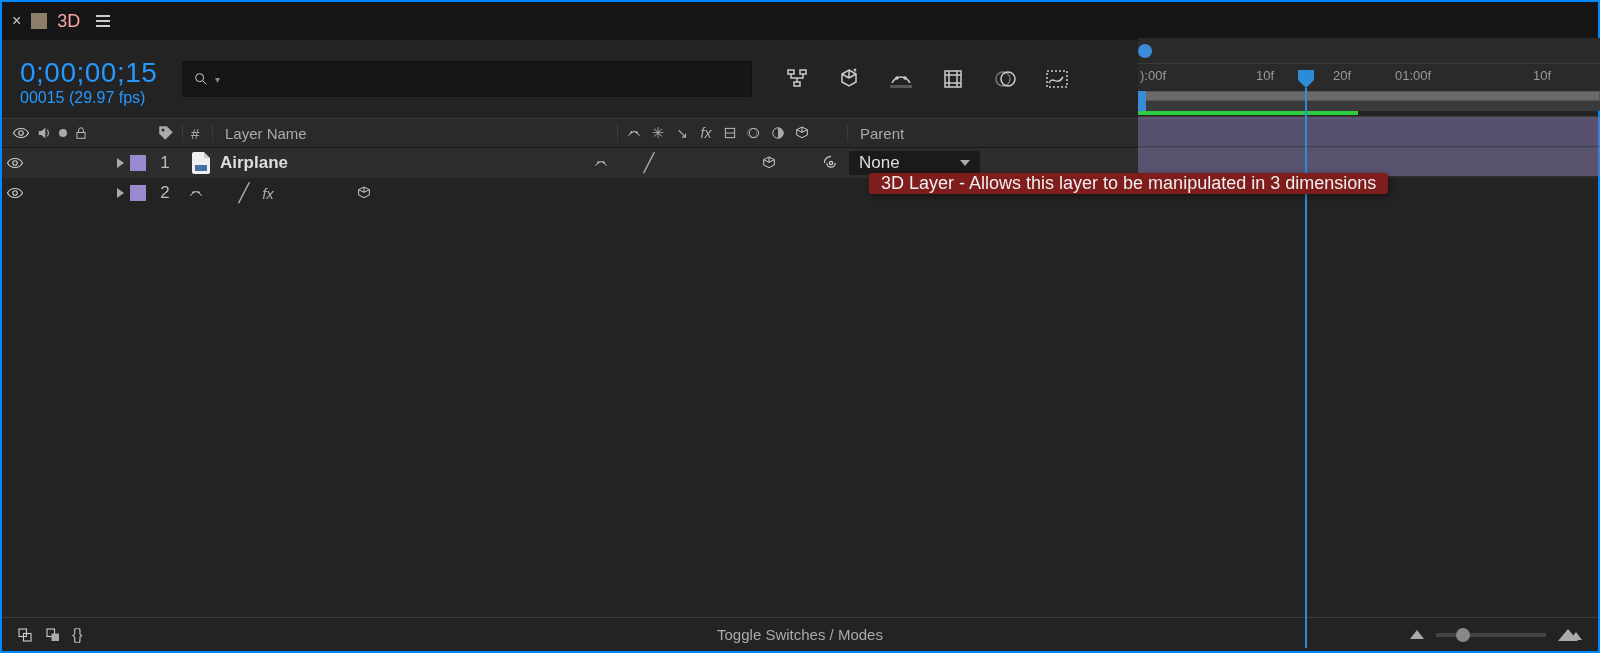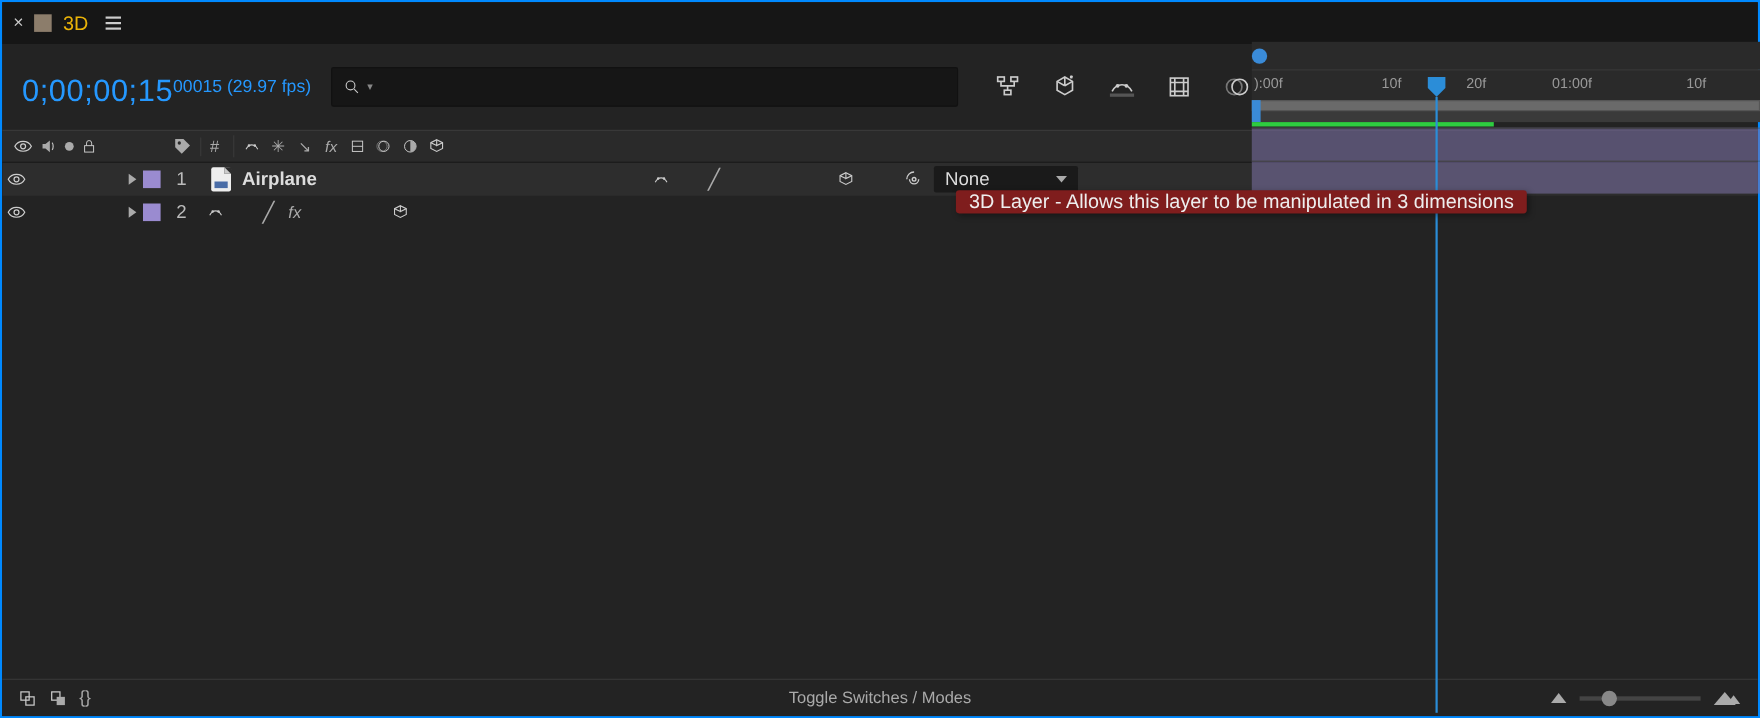--- a/index.html
+++ b/index.html
@@ -2,26 +2,26 @@
 <html><head>
 <meta charset="utf-8">
 <style>
   * { margin:0; padding:0; box-sizing:border-box; font-family: -apple-system, 'Segoe UI', Arial, sans-serif; }
   body { background:#1e1e1e; color:#ccc; width:1600px; height:653px; overflow:hidden; border:2px solid #0089ff; }
   .panel { display:flex; flex-direction:column; height:100%; background:#232323; }
   
   .tabbar { display:flex; align-items:center; height:38px; background:#161616; padding:0 10px; gap:10px; }
   .tabbar .close-x { color:#ccc; font-size:16px; }
   .tabbar .swatch { width:16px; height:16px; background:#8c7d6b; }
-  .tabbar .tabname { color:#eab308; font-size:18px; }
+  .tabbar .tabname { color:#fca5a5; font-size:18px; }
   .tabbar .hamb { display:flex; flex-direction:column; gap:3px; margin-left:6px;}
   .tabbar .hamb span { width:14px; height:2px; background:#ccc; display:block; }
   
   .header { display:flex; align-items:center; height:78px; }
-  .header-left { display:flex; flex-direction:row; padding:8px 18px 0 18px; min-width:180px;}
+  .header-left { display:flex; flex-direction:column; padding:8px 18px 0 18px; min-width:180px;}
   .tc { color:#2598ff; font-size:28px; font-weight:500; letter-spacing:0.5px; line-height:1;}
   .fps { color:#2598ff; font-size:16px; margin-top:2px;}
   .searchbox { flex:0 0 570px; height:36px; background:#161616; border:1px solid #111; border-radius:2px; display:flex; align-items:center; padding:0 10px; gap:6px;}
   .searchbox svg { width:16px; height:16px; }
   .btnrow { display:flex; gap:22px; margin-left:30px; align-items:center;}
   .btnrow .ib { width:30px; height:30px; display:flex; align-items:center; justify-content:center; color:#ccc;}
   
   .colhead { display:flex; align-items:center; height:30px; background:#2a2a2a; border-top:1px solid #3a3a3a; border-bottom:1px solid #1a1a1a; font-size:15px; color:#aaa; }
   .iconstrip { display:flex; align-items:center; padding-left:10px; gap:6px; width:148px;}
   .tagcol { width:32px; display:flex; justify-content:center;}
@@ -172,20 +172,21 @@
           <path d="M8 11V7a4 4 0 018 0v4"></path>
         </svg>
     </div>
     <div class="tagcol">
         <svg width="18" height="18" viewBox="0 0 24 24">
           <path d="M3 3h10l8 8-10 10-8-8V3z" fill="#aaa" stroke="none"></path>
           <circle cx="8" cy="8" r="2" fill="#2a2a2a" stroke="none"></circle>
         </svg>
       </div>
     <div class="numhead">#</div>
+    <div class="layerhead">Layer Name</div>
     <div class="switchhead">
       <span class="sw">
           <svg width="16" height="14" viewBox="0 0 24 20">
             <path d="M4 14c4-8 12-8 16 0"></path>
             <circle cx="8" cy="9" r="1" fill="#aaa"></circle>
             <circle cx="16" cy="9" r="1" fill="#aaa"></circle>
           </svg>
         </span>
       <span class="sw">✳</span>
       <span class="sw" style="font-size:14px;">↘</span>
@@ -208,20 +209,21 @@
             <path d="M12 3a9 9 0 010 18z" fill="#aaa" stroke="none"></path>
           </svg>
         </span>
       <span class="sw">
           <svg width="16" height="16" viewBox="0 0 24 24">
             <path d="M12 3l8 4v8l-8 4-8-4V7z"></path>
             <path d="M12 3v8l8-4m-8 4l-8-4"></path>
           </svg>
         </span>
     </div>
+    <div class="parenthead">Parent</div>
   </div>
 
   <div class="rows">
 
     <div class="row alt">
       <div class="eye">
           <svg width="18" height="14" viewBox="0 0 24 16">
             <path d="M2 8c4-8 16-8 20 0-4 8-16 8-20 0z"></path>
             <circle cx="12" cy="8" r="3"></circle>
           </svg>
@@ -330,21 +332,21 @@
   </div>
 
   <div class="tlheader">
     <div class="workarea">
         <div class="workbar"></div>
       </div>
     <div class="ruler">
       <span style="left:2px">):00f</span>
       <span style="left:118px">10f</span>
       <span style="left:195px">20f</span>
-      <span style="left:273px">01:00f</span>
+      <span style="left:257px">01:00f</span>
       <span style="left:395px">10f</span>
     </div>
     <div class="navline">
         <div class="navbar"></div>
         <div class="nav-thumb"></div>
       </div>
     <div class="greenbar"></div>
     <div class="cti-head"></div>
     <div class="cti-line"></div>
     <div class="layerbars">

